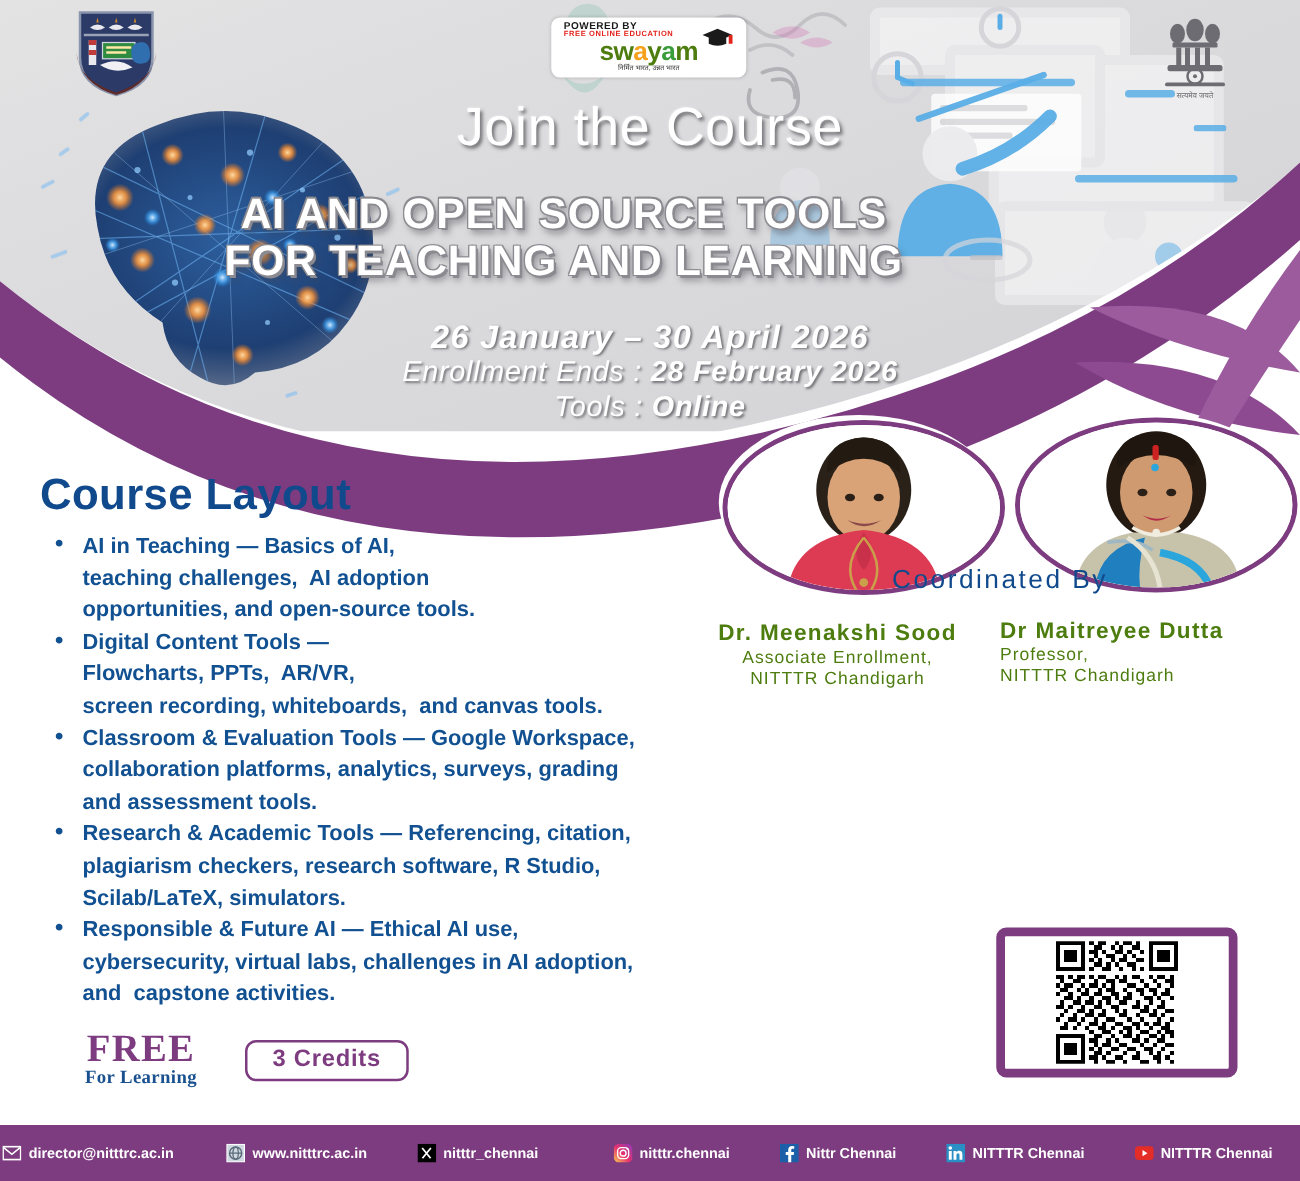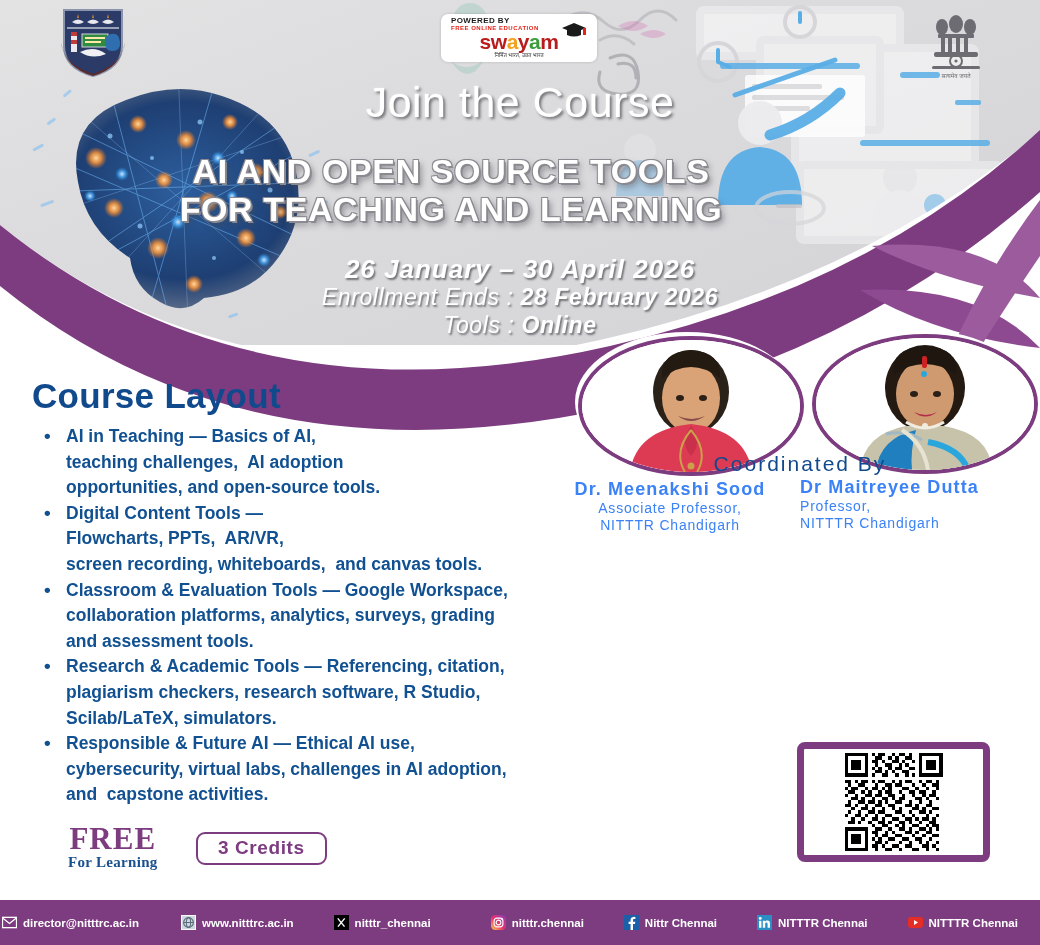--- a/index.html
+++ b/index.html
@@ -31,21 +31,21 @@
   
   .logo-left{position:absolute;left:56px;top:6px;width:74px;height:72px;}
   .logo-swayam{
     position:absolute;left:441px;top:14px;width:156px;height:48px;
     background:#fff;border-radius:7px;box-shadow:0 0 3px rgba(0,0,0,.18);
     padding:2px 4px;box-sizing:border-box;text-align:center;overflow:hidden;
   }
   .sw-powered{font-size:8px;font-weight:bold;color:#1a1a1a;letter-spacing:.4px;line-height:9px;text-align:left;padding-left:6px;}
   .sw-free{font-size:6px;font-weight:bold;color:#e2231a;letter-spacing:.5px;line-height:7px;background:#fff;text-align:left;padding-left:6px;}
   .sw-word{font-size:21px;font-weight:bold;line-height:20px;letter-spacing:-.5px;}
-  .sw-word .b{color:#b91c1c;}
+  .sw-word .b{color:#4d7c0f;}
   .sw-word .o{color:#f5a11b;}
   .sw-word .g{color:#3a9c3a;}
   .sw-tag{font-size:5.5px;color:#333;line-height:7px;}
   .sw-cap{position:absolute;right:10px;top:8px;width:26px;height:16px;}
   .logo-emblem{position:absolute;left:925px;top:8px;width:62px;height:72px;}
 
   
   .join{
     position:absolute;left:0;top:78px;width:1040px;text-align:center;
     font-size:43px;color:#ffffff;letter-spacing:.5px;font-weight:400;
@@ -85,21 +85,21 @@
   .photo{
     position:absolute;border-radius:50%;
     border:4px solid #7d3c80;background:#fff;overflow:hidden;
   }
   .photo.p1{left:578px;top:336px;width:218px;height:132px;}
   .photo.p2{left:812px;top:334px;width:218px;height:132px;}
   .coord-by{
     position:absolute;left:560px;top:452px;width:480px;text-align:center;
     font-size:21px;color:#114a8c;letter-spacing:2px;
   }
-  .coord{position:absolute;text-align:center;color:#3b82f6;}
+  .coord{position:absolute;text-align:center;color:#4d7c0f;margin-top:17px;}
   .coord .nm{font-size:18px;font-weight:bold;letter-spacing:1.1px;line-height:22px;}
   .coord .rl{font-size:14px;line-height:17px;letter-spacing:.8px;}
   .coord.c1{left:540px;top:478px;width:260px;}
   .coord.c2{left:800px;top:476px;width:238px;text-align:left;}
 
   
   .free{position:absolute;left:68px;top:824px;text-align:center;}
   .free .w{font-family:"Liberation Serif", serif;font-size:31px;font-weight:bold;color:#7d3c80;line-height:30px;letter-spacing:1px;}
   .free .s{font-family:"Liberation Serif", serif;font-size:15px;font-weight:bold;color:#19508f;line-height:16px;letter-spacing:.3px;}
   .credits{
@@ -441,21 +441,21 @@
       <span class="dot">•</span>
       <span class="ln">Responsible &amp; Future AI — Ethical AI use,</span>
       <span class="ln">cybersecurity, virtual labs, challenges in AI adoption,</span>
       <span class="ln">and  capstone activities.</span>
     </div>
   </div>
 
   <div class="coord-by">Coordinated By</div>
   <div class="coord c1">
     <div class="nm">Dr. Meenakshi Sood</div>
-    <div class="rl">Associate Professor,</div>
+    <div class="rl">Associate Enrollment,</div>
     <div class="rl">NITTTR Chandigarh</div>
   </div>
   <div class="coord c2">
     <div class="nm">Dr Maitreyee Dutta</div>
     <div class="rl">Professor,</div>
     <div class="rl">NITTTR Chandigarh</div>
   </div>
 
   <div class="free">
     <div class="w">FREE</div>

